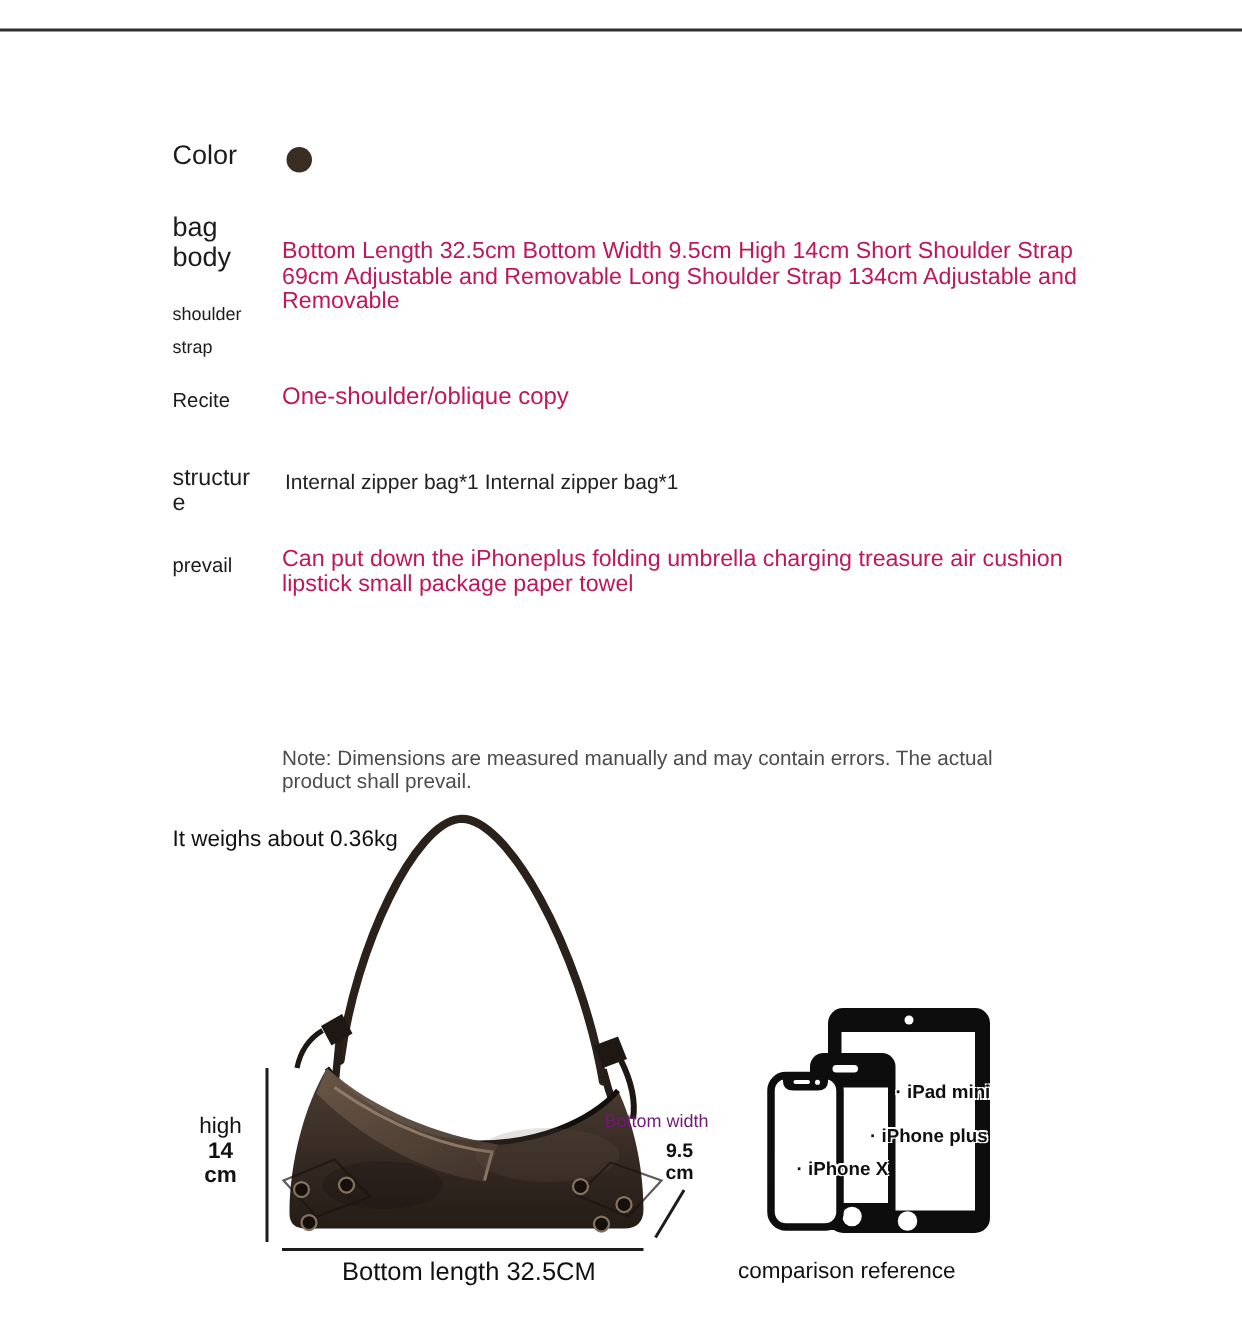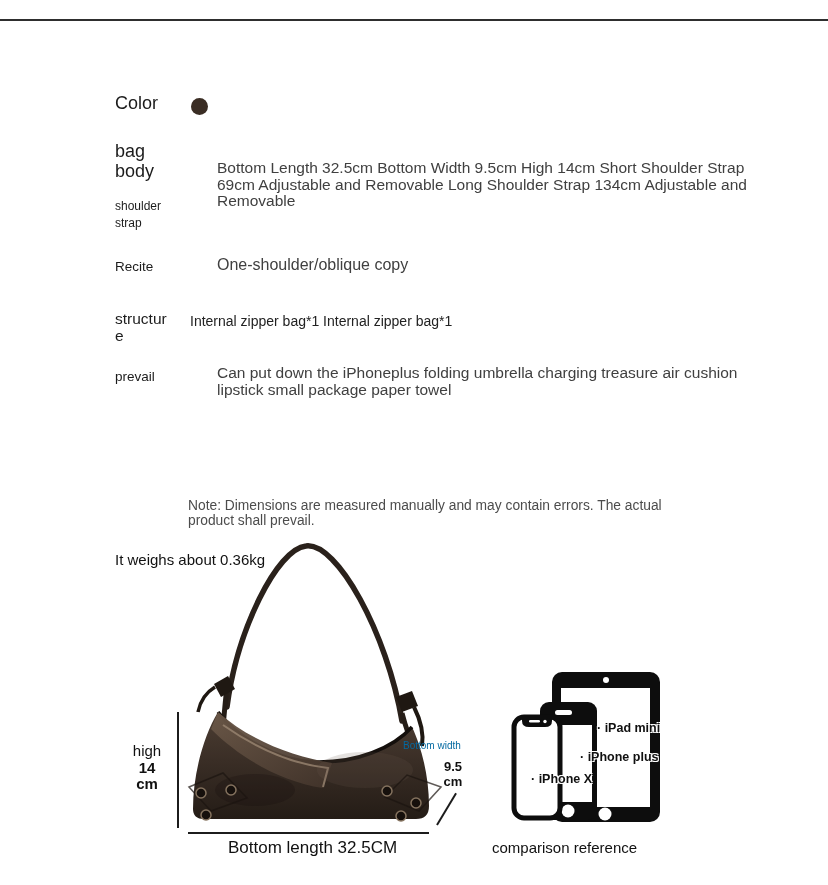--- a/index.html
+++ b/index.html
@@ -8,36 +8,36 @@
   .stage {
     position:relative; width:828px; height:880px; background:#ffffff;
     overflow:hidden; margin:0 auto;
   }
   .abs { position:absolute; }
   .top-divider { left:0; top:19px; width:828px; height:2px; background:#2e2e2e; }
 
   
   .spec-label    { font-size:18px; line-height:20px; color:#1b1b1b; }
   .spec-label-sm { font-size:13.5px; line-height:15px; color:#1b1b1b; }
-  .spec-sublabel { font-size:12px; line-height:17px; color:#1b1b1b; }
-  .spec-value    { font-size:15.5px; line-height:16.5px; color:#404040;margin-left:29px; }
+  .spec-sublabel { font-size:12px; line-height:22px; color:#1b1b1b; }
+  .spec-value    { font-size:15.5px; line-height:16.5px; color:#be185d; }
   .spec-value-sm { font-size:14px; line-height:16px; color:#222; }
   .structure-label { font-size:15.5px; line-height:16.5px; width:56px; word-break:break-all; }
   .swatch { width:17px; height:17px; border-radius:50%; }
   .note-text { font-size:13.8px; line-height:15.3px; color:#4c4c4c;margin-top:36px; }
 
   
   .weight-label { font-size:15px; color:#111; }
   .dim-line-v { width:2px; background:#1c1c1c; }
   .dim-line-h { height:2px; background:#1c1c1c; }
   .dim-slash  { height:2px; background:#1c1c1c; transform-origin:0 50%; }
   .dim-block  { text-align:center; font-size:15px; line-height:16.5px; color:#111; }
   .dim-block .dim-val { font-weight:700; }
   .dim-block .dim-unit { font-weight:700; }
-  .width-label { font-size:10px; color:#0369a1; }
+  .width-label { font-size:12px; color:#701a75; }
   .length-label { font-size:17px; color:#111; }
 
   
   .device-label {
     font-size:12.5px; font-weight:700; color:#101010; white-space:nowrap;
     text-shadow:-1px -1px 0 #fff, 1px -1px 0 #fff, -1px 1px 0 #fff, 1px 1px 0 #fff;
   }
   .caption { font-size:15px; color:#111; }
 </style>
 </head>

